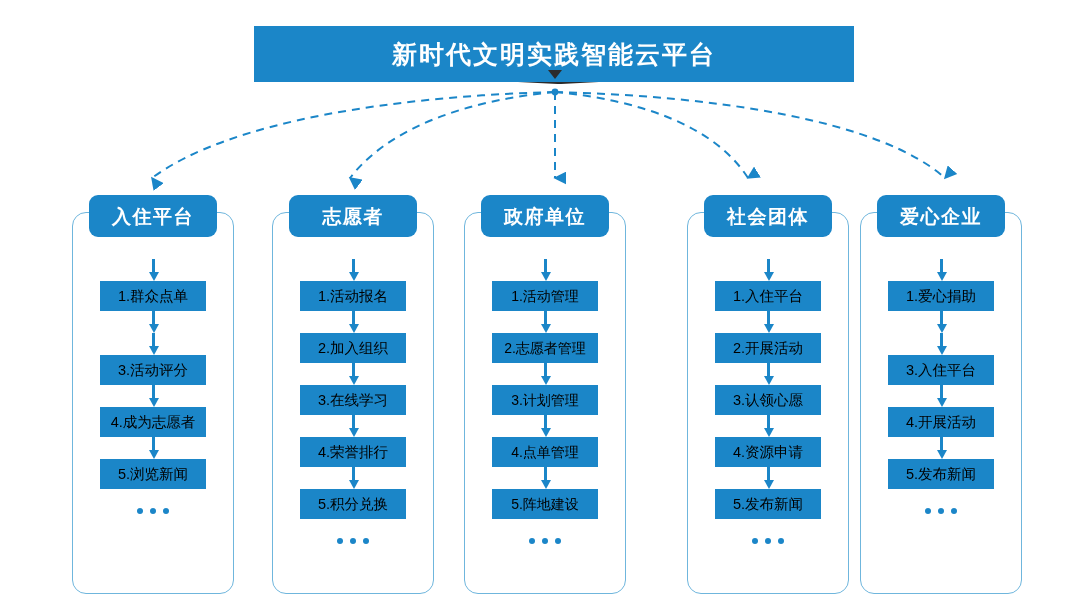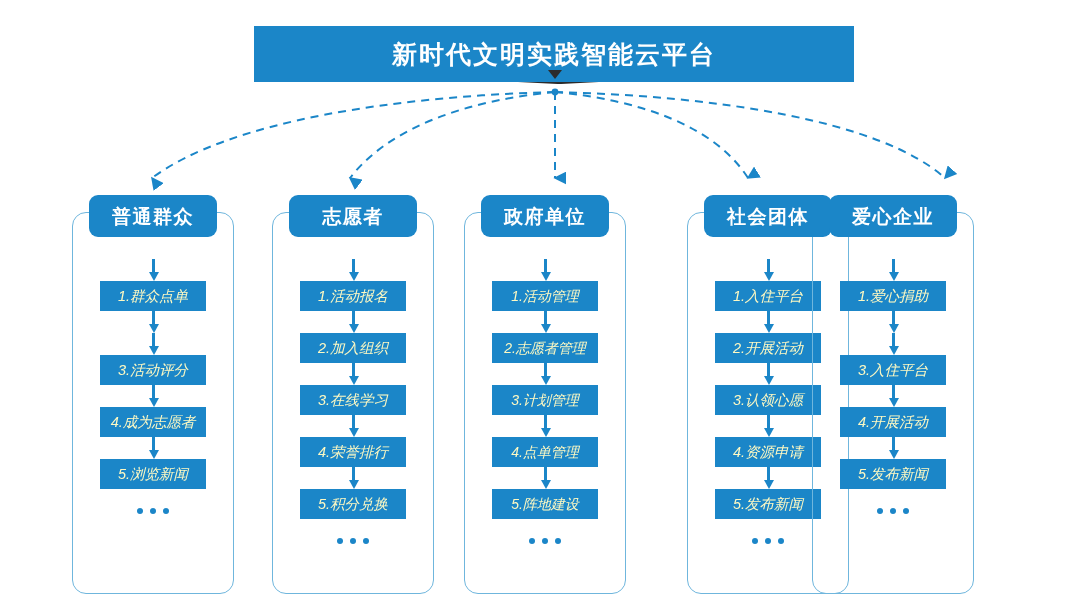--- a/index.html
+++ b/index.html
@@ -87,21 +87,21 @@
     height: 382px;
     border: 1.5px solid #6fb6dd;
     border-radius: 14px;
     box-sizing: border-box;
     background: transparent;
   }
   .col-0 { left: 72px; }
   .col-1 { left: 272px; }
   .col-2 { left: 464px; }
   .col-3 { left: 662px; margin-left: 25px; }
-  .col-4 { left: 812px; padding-left: 8px; }
+  .col-4 { left: 860px; padding-left: 8px; }
 
   .col-header {
     position: absolute;
     top: -18px;
     left: 50%;
     transform: translateX(-50%);
     width: 128px;
     height: 42px;
     background: #1b86c8;
     border-radius: 9px;
@@ -158,25 +158,24 @@
   .item-box {
     width: 106px;
     height: 30px;
     background: #1b86c8;
     display: flex;
     align-items: center;
     justify-content: center;
     flex: 0 0 auto;
   }
   .item-box span {
-    color: #fef9c3;
+    color: #000000;
     font-size: 14.5px;
     line-height: 1;
     white-space: nowrap;
-    font-style: italic;
   }
   
   .col-2 .item-box span { font-size: 14px; }
 
   .ellipsis {
     margin-top: 16px;
     display: flex;
     gap: 7px;
     align-items: center;
     justify-content: center;
@@ -216,21 +215,21 @@
 
   <path d="M555,92 C 640,100 715,126 748,178" fill="none" stroke="#1b86c8" stroke-width="2" stroke-dasharray="8 6" marker-end="url(#arrowhead)"></path>
 
   <path d="M555,92 C 715,96 880,120 945,178" fill="none" stroke="#1b86c8" stroke-width="2" stroke-dasharray="8 6" marker-end="url(#arrowhead)"></path>
 </svg>
 
 <div id="columns">
 
   <div class="column col-0">
     <div class="col-header">
-      <span>普通群众</span>
+      <span>入住平台</span>
     </div>
     <div class="col-body">
       <div class="arrow-down"></div>
       <div class="item-box">
           <span>1.群众点单</span>
         </div>
       <div class="arrow-down"></div>
       <div class="arrow-down"></div>
       <div class="item-box">
           <span>3.活动评分</span>

